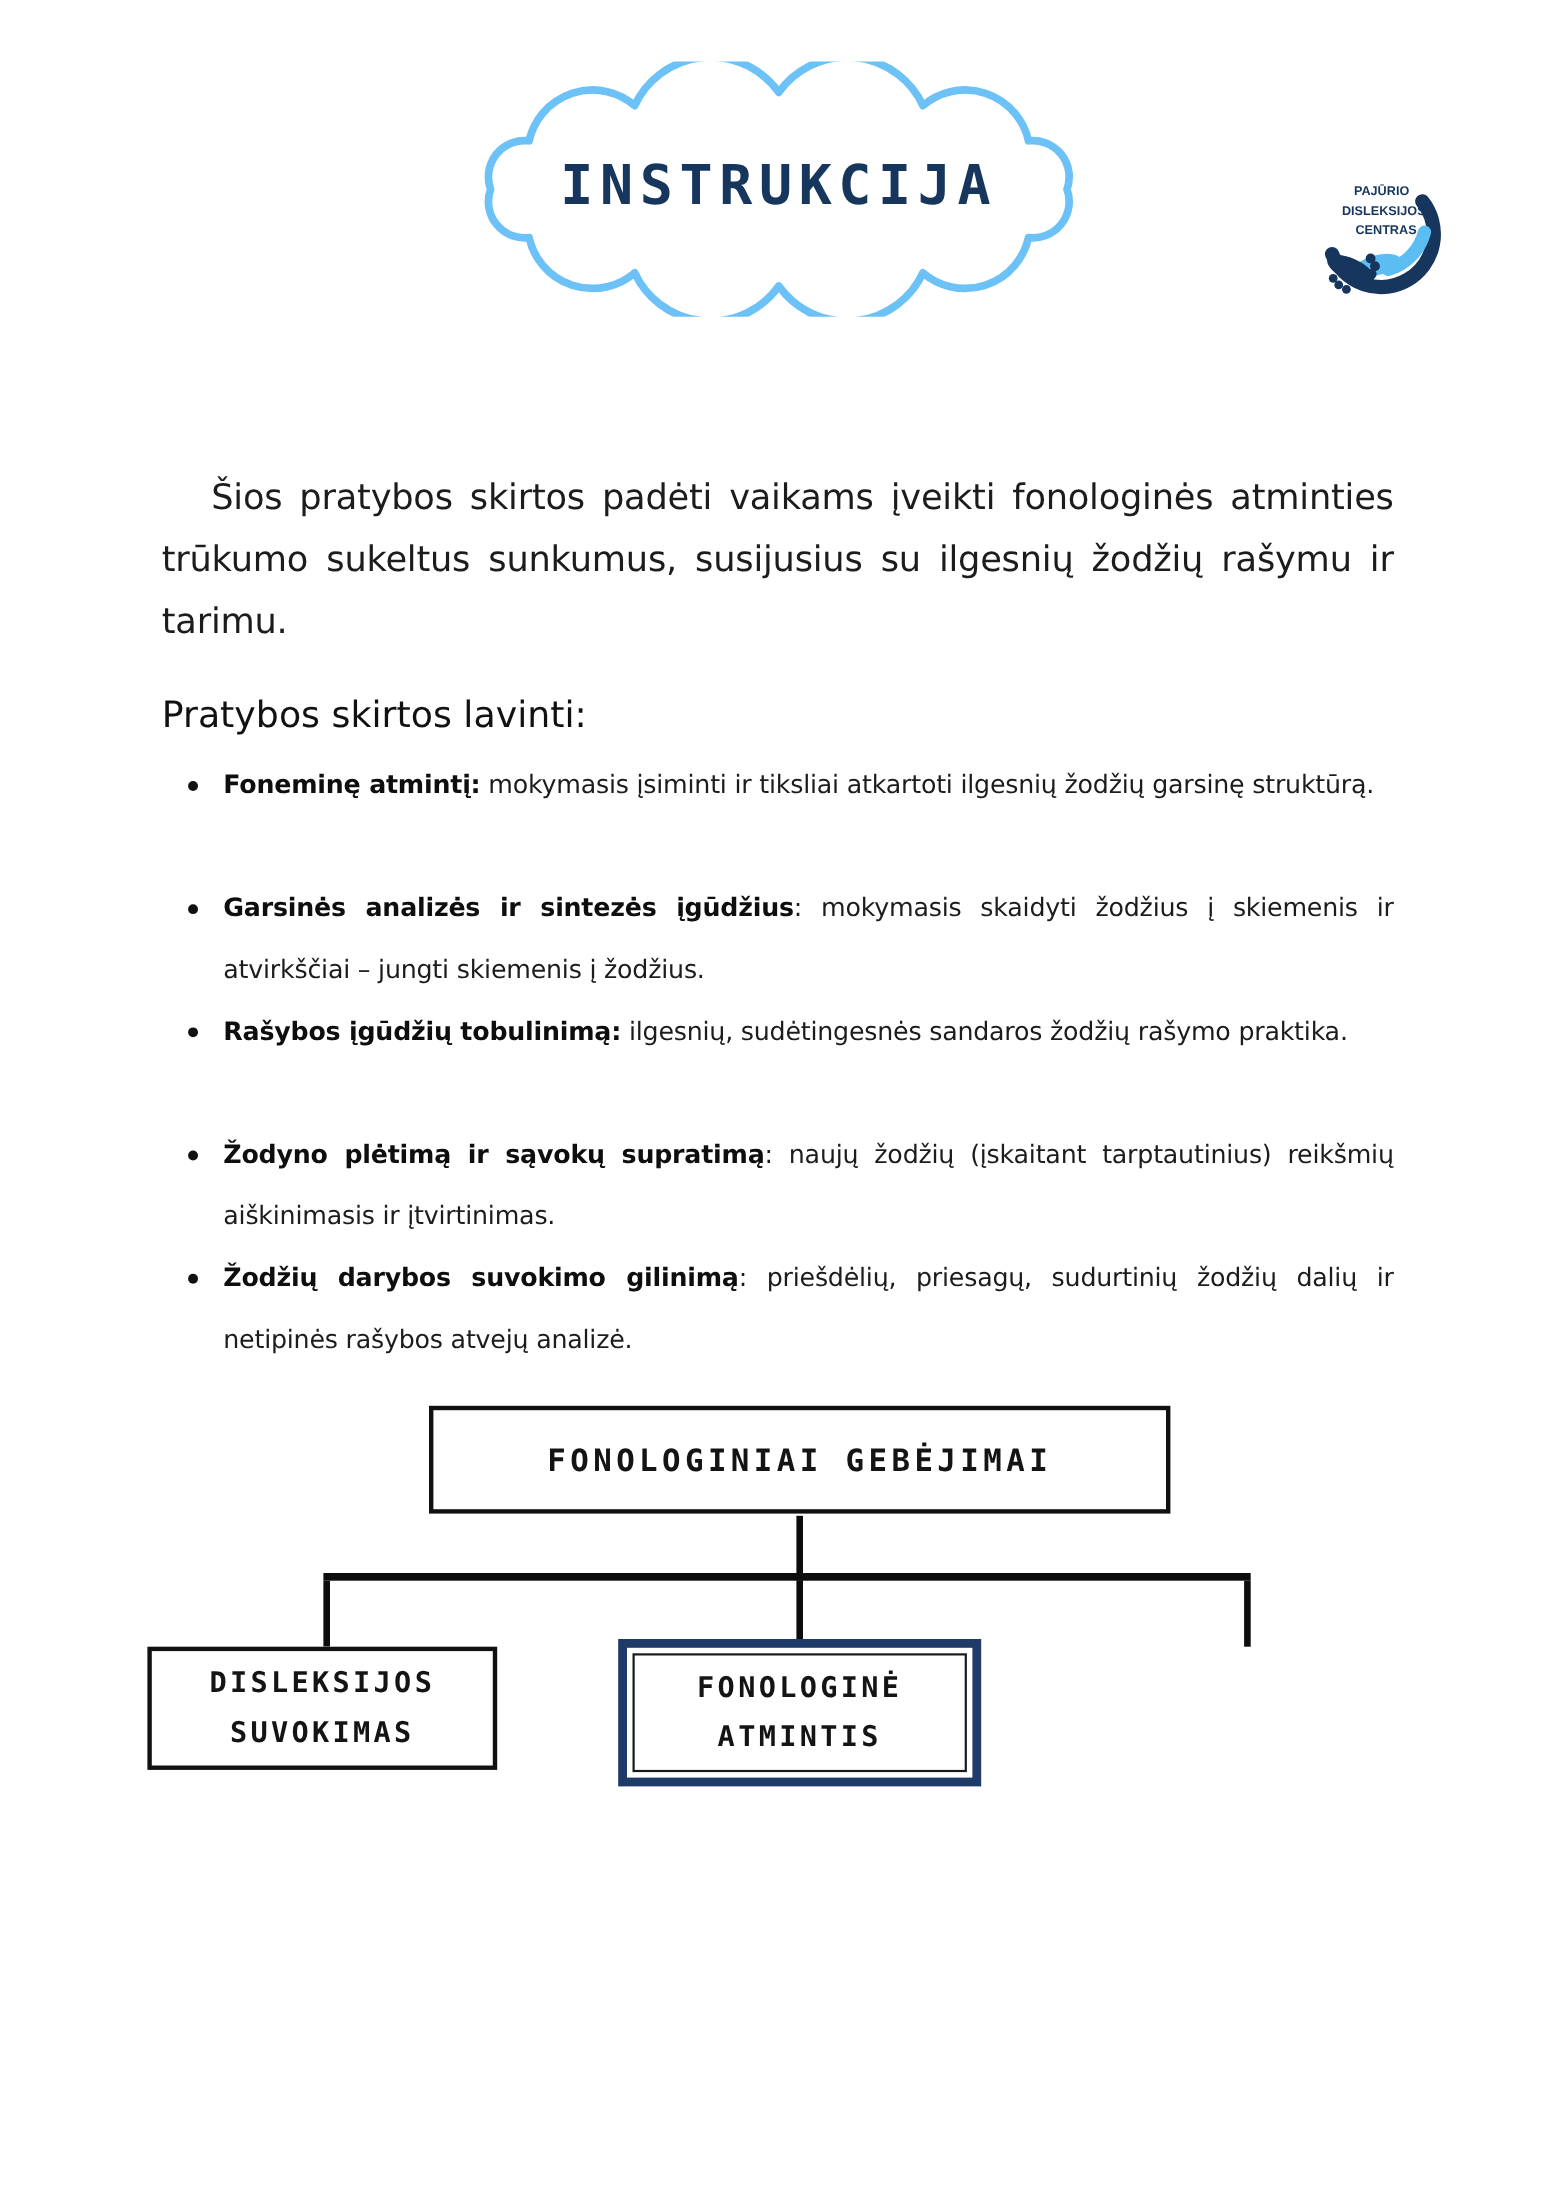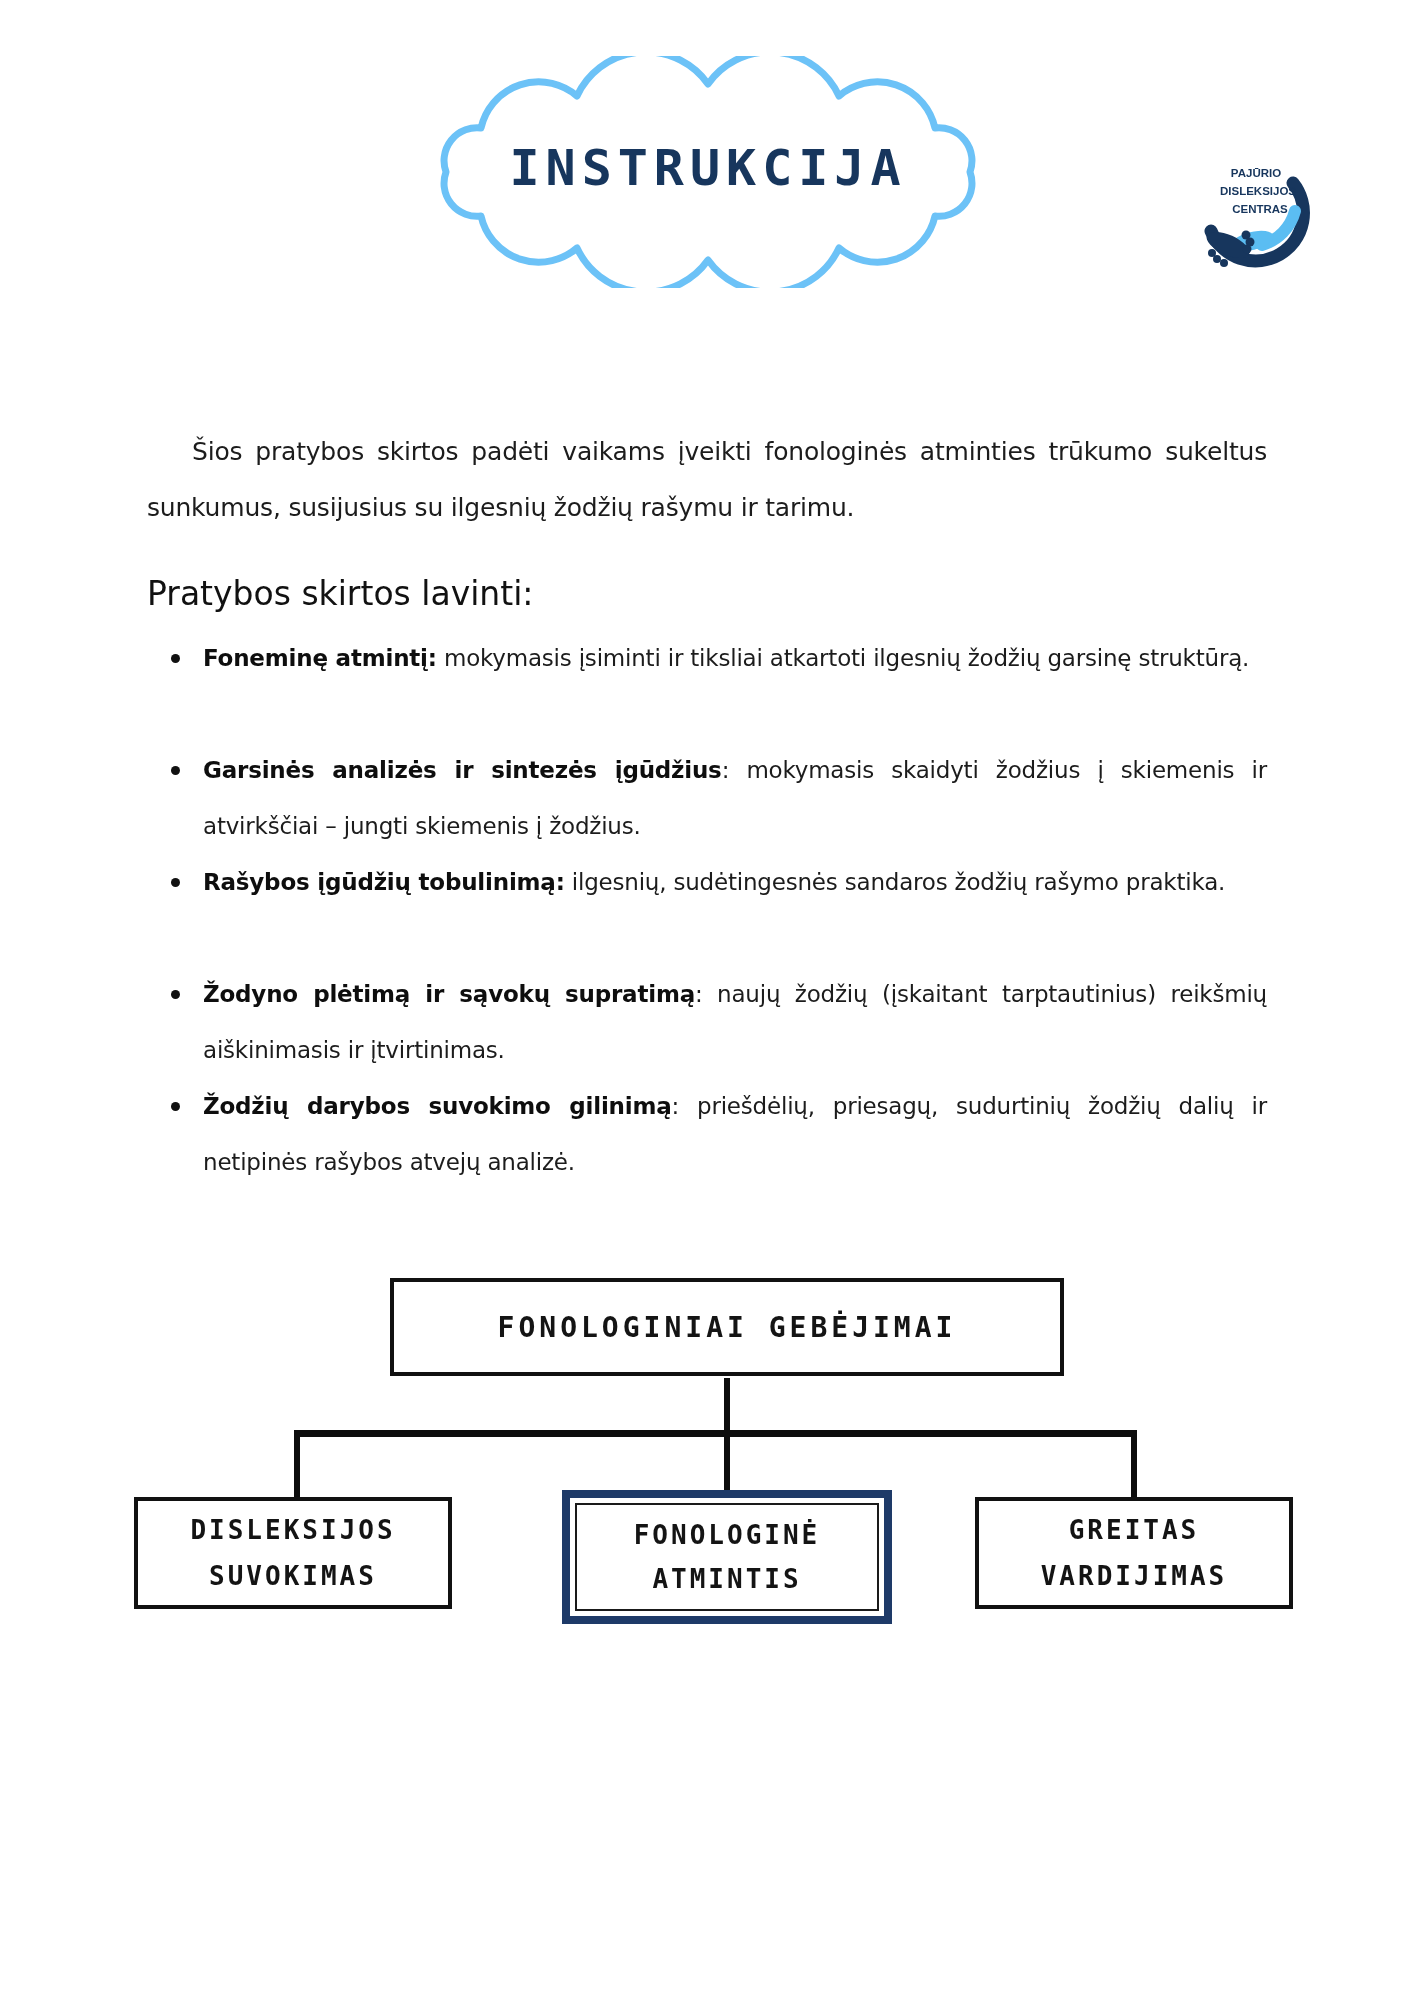--- a/index.html
+++ b/index.html
@@ -28,21 +28,21 @@
   .logo-wrap {
     position: absolute; left: 1186px; top: 131px;
     width: 124px; height: 148px;
   }
 
   
   .content {
     position: absolute; left: 147px; top: 424px; width: 1120px;
   }
   .intro {
-    font-size: 25px; line-height: 56px; letter-spacing: -0.2px;
+    font-size: 32px; line-height: 56px; letter-spacing: -0.2px;
     text-align: justify; text-indent: 45px; color: #1c1c1c;
   }
   .list-heading {
     margin-top: 36px;
     font-size: 33px; font-weight: normal; line-height: 44px;
     color: #111;
   }
   ul.goals { margin-top: 14px; list-style: none; }
   ul.goals li {
     position: relative;
@@ -185,17 +185,13 @@
     <div>SUVOKIMAS</div>
   </div>
 
   <div class="node-mid-outer">
     <div class="node-mid-inner">
       <div>FONOLOGINĖ</div>
       <div>ATMINTIS</div>
     </div>
   </div>
 
-  <div class="node node-child node-right">
-    <div>GREITAS</div>
-    <div>VARDIJIMAS</div>
-  </div>
 </div>
 
 </body></html>

